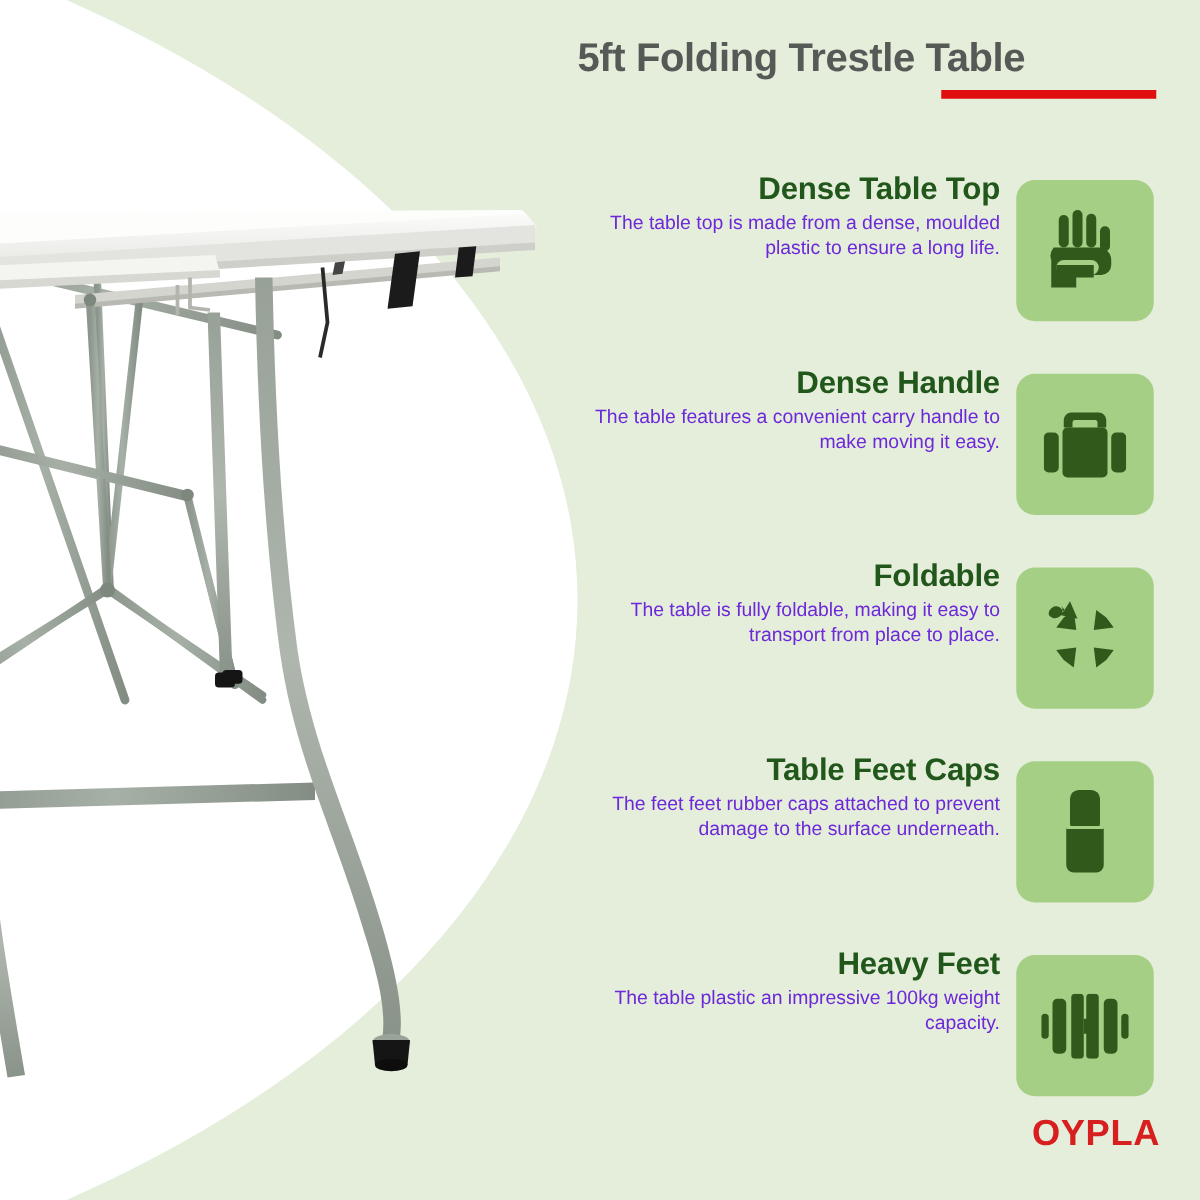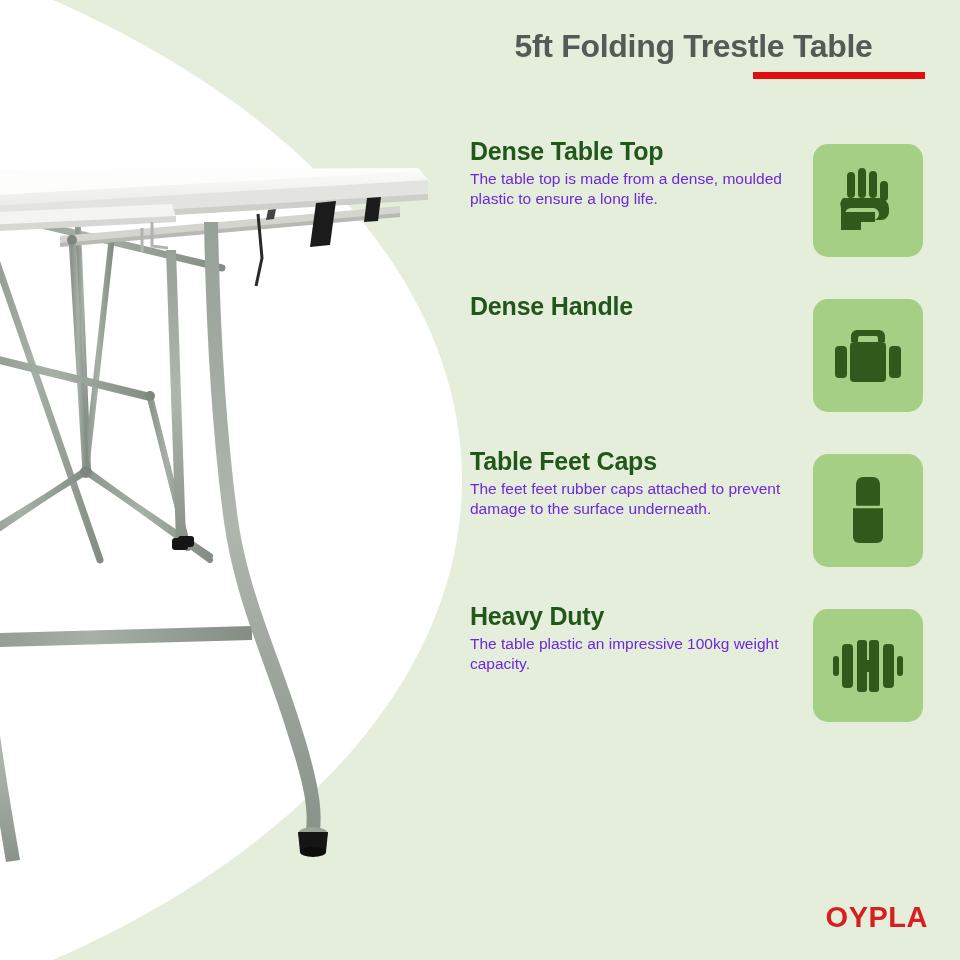--- a/index.html
+++ b/index.html
@@ -51,21 +51,21 @@
   .right-col{
     position:absolute;
     left:462px; top:0;
     width:498px; height:960px;
   }
 
   .title-wrap{
     position:absolute;
     left:0; top:28px;
     width:463px;
-    text-align:center;
+    text-align:left;
   }
   .main-title{
     font-size:32px;
     font-weight:bold;
     color:#565a56;
     letter-spacing:-0.3px;
     line-height:1.15;
     white-space:nowrap;
   }
   .title-underline{
@@ -85,20 +85,21 @@
   .feature{
     position:relative;
     height:155px;
     padding-right:37px;
   }
   .feature-text{
     position:absolute;
     right:160px;
     top:7px;
     width:330px;
+    text-align:right;
   }
   .feature-title{
     font-size:25px;
     font-weight:bold;
     color:#22571b;
     line-height:1.18;
     letter-spacing:-0.2px;
     white-space:nowrap;
   }
   .feature-desc{
@@ -118,21 +119,21 @@
     display:flex;
     align-items:center;
     justify-content:center;
   }
   .icon-tile svg{ display:block; }
 
   
   .brand{
     position:absolute;
     right:32px;
-    bottom:28px;
+    bottom:38px;
     font-size:29px;
     font-weight:bold;
     color:#d81f1f;
     letter-spacing:0.5px;
     line-height:1;
   }
 </style>
 </head>
 <body>
 
@@ -272,53 +273,75 @@
               <path d="M14 40 h22 a6 6 0 0 1 0 12 h-22 a6 6 0 0 1 0 -12 z" fill="#a5cf85"></path>
               <path d="M8 44 h30 v10 h-30 z" fill="#32591c"></path>
             </svg>
           </span>
         </div>
       </div>
 
       <div class="feature">
         <div class="feature-text">
           <div class="feature-title">Dense Handle</div>
+          <div class="feature-desc">The table features a convenient carry handle to make moving it easy.</div>
         </div>
         <div class="icon-tile">
           <span>
             <svg width="66" height="60" viewBox="0 0 66 60" fill="#32591c" xmlns="http://www.w3.org/2000/svg">
               <path d="M22 4 h22 a6 6 0 0 1 6 6 v6 h-7 v-4 a2 2 0 0 0 -2 -2 h-16 a2 2 0 0 0 -2 2 v4 h-7 v-6 a6 6 0 0 1 6 -6 z"></path>
               <rect x="0" y="20" width="12" height="32" rx="4"></rect>
               <rect x="54" y="20" width="12" height="32" rx="4"></rect>
               <rect x="15" y="16" width="36" height="40" rx="4"></rect>
             </svg>
           </span>
         </div>
       </div>
 
+      <div class="feature">
+        <div class="feature-text">
+          <div class="feature-title">Foldable</div>
+          <div class="feature-desc">The table is fully foldable, making it easy to transport from place to place.</div>
+        </div>
+        <div class="icon-tile">
+          <span>
+            <svg width="62" height="62" viewBox="0 0 62 62" fill="#32591c" xmlns="http://www.w3.org/2000/svg">
+
+              <path d="M2 12 a6 6 0 0 1 9 -6 l3 3 l5 -8 l6 14 l-14 -3 l4 -4 l-3 -3 a6 6 0 0 1 -10 7 z"></path>
+              <path d="M4 4 l10 10 l8 -6 l2 16 l-16 -2 l6 -8 l-10 -10 z"></path>
+
+              <path d="M58 4 l-10 10 l-8 -6 l-2 16 l16 -2 l-6 -8 l10 -10 z"></path>
+
+              <path d="M4 58 l10 -10 l8 6 l2 -16 l-16 2 l6 8 l-10 10 z"></path>
+
+              <path d="M58 58 l-10 -10 l-8 6 l-2 -16 l16 2 l-6 8 l10 10 z"></path>
+            </svg>
+          </span>
+        </div>
+      </div>
 
       <div class="feature">
         <div class="feature-text">
           <div class="feature-title">Table Feet Caps</div>
           <div class="feature-desc">The feet feet rubber caps attached to prevent damage to the surface underneath.</div>
         </div>
         <div class="icon-tile">
           <span>
             <svg width="34" height="68" viewBox="0 0 34 68" xmlns="http://www.w3.org/2000/svg">
               <rect x="5" y="0" width="24" height="34" rx="7" fill="#32591c"></rect>
               <path d="M2 30 h30 v30 a6 6 0 0 1 -6 6 h-18 a6 6 0 0 1 -6 -6 z" fill="#32591c"></path>
               <path d="M2 30 h30" stroke="#a5cf85" stroke-width="2.5" fill="none"></path>
             </svg>
           </span>
         </div>
       </div>
 
       <div class="feature">
         <div class="feature-text">
-          <div class="feature-title">Heavy Duty</div>
+          <div class="feature-title">Heavy Feet</div>
           <div class="feature-desc">The table plastic an impressive 100kg weight capacity.</div>
         </div>
         <div class="icon-tile">
           <span>
             <svg width="70" height="52" viewBox="0 0 70 52" fill="#32591c" xmlns="http://www.w3.org/2000/svg">
               <rect x="0" y="16" width="6" height="20" rx="3"></rect>
               <rect x="9" y="4" width="11" height="44" rx="4"></rect>
               <rect x="24" y="0" width="10" height="52" rx="3"></rect>
               <rect x="34" y="20" width="6" height="12"></rect>
               <rect x="36" y="0" width="10" height="52" rx="3"></rect>

